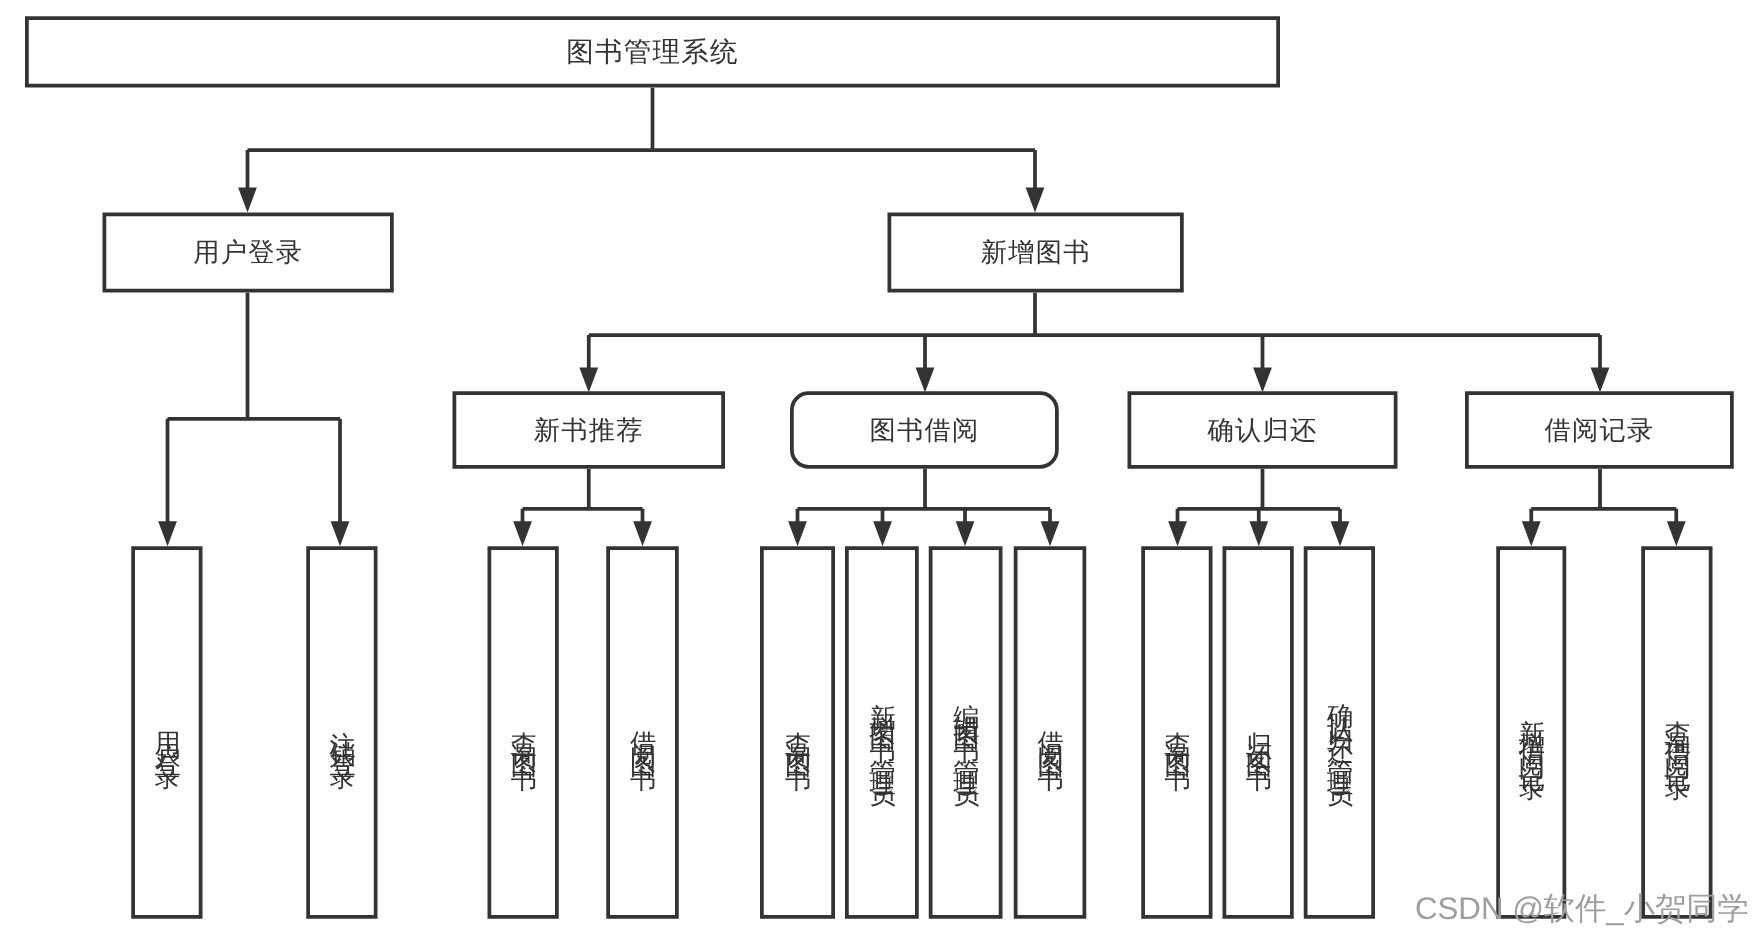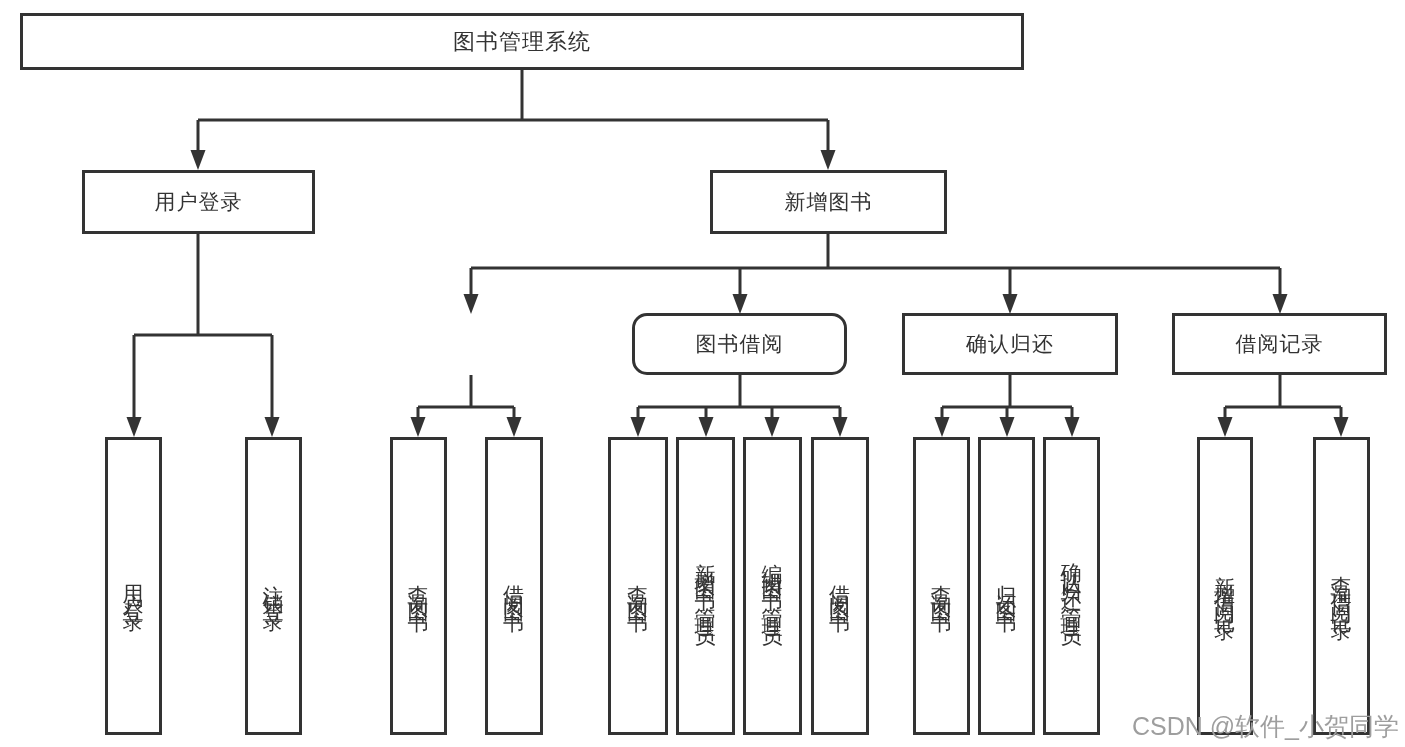--- a/index.html
+++ b/index.html
@@ -119,20 +119,23 @@
     <span>图书管理系统</span>
   </div>
 
   <div class="node hbox" style="left:82px;top:170px;width:233px;height:64px;">
     <span>用户登录</span>
   </div>
   <div class="node hbox" style="left:710px;top:170px;width:237px;height:64px;">
     <span>新增图书</span>
   </div>
 
+  <div class="node hbox" style="left:362px;top:313px;width:218px;height:62px;">
+    <span>新书推荐</span>
+  </div>
   <div class="node hbox" style="left:632px;top:313px;width:215px;height:62px;border-radius:15px;">
     <span>图书借阅</span>
   </div>
   <div class="node hbox" style="left:902px;top:313px;width:216px;height:62px;">
     <span>确认归还</span>
   </div>
   <div class="node hbox" style="left:1172px;top:313px;width:215px;height:62px;">
     <span>借阅记录</span>
   </div>
 

